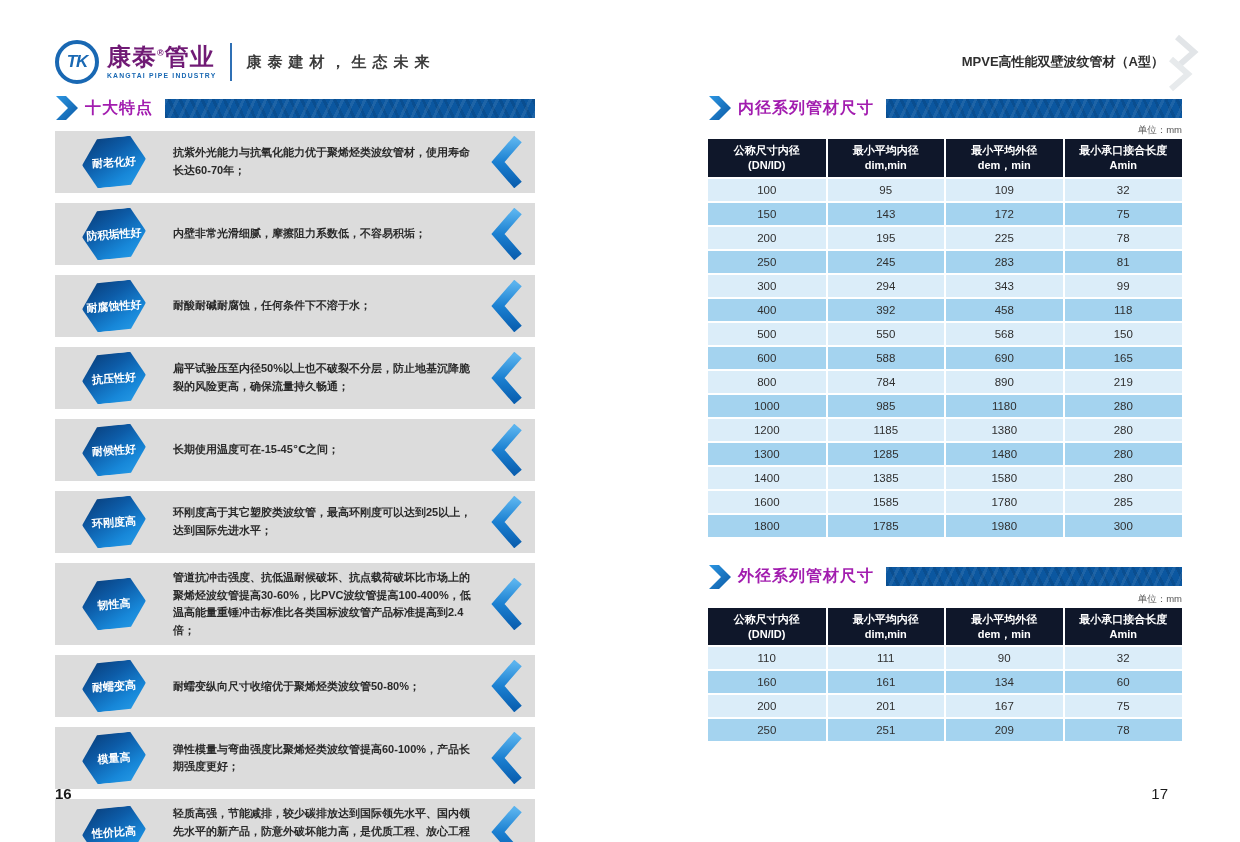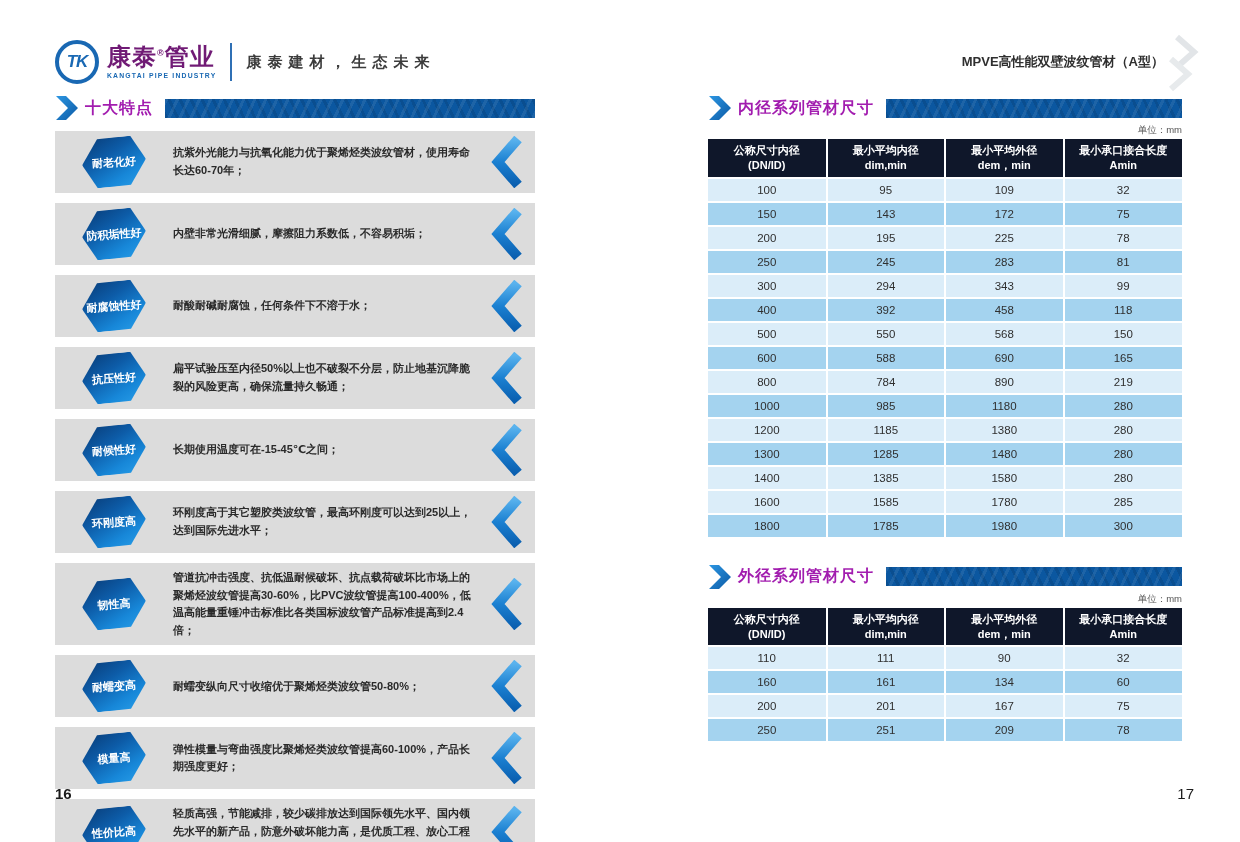--- a/index.html
+++ b/index.html
@@ -66,21 +66,21 @@
   .dim-table th:last-child,  .dim-table td:last-child  { border-right:none; }
   .dim-table td { text-align:center; font-size:11.5px; color:#2f2f2f;
                   padding:4px 2px; border:2px solid #fff; height:24px; }
   tr.row-light td { background:#dbedf9; }
   tr.row-dark  td { background:#a4d3ef; }
   .table-block-2 { margin-top:26px; }
 
   
   .pgnum { position:absolute; bottom:40px; font-size:15px; color:#1c1c1c; }
   .pgnum-left  { left:55px;font-weight:bold; }
-  .pgnum-right { right:46px; }
+  .pgnum-right { right:72px; }
 
   .svg-defs { position:absolute; width:0; height:0; overflow:hidden; }
 </style>
 </head>
 <body>
 
 <svg class="svg-defs" aria-hidden="true">
   <defs>
     <linearGradient id="gradChev" x1="0" y1="0" x2="0" y2="1">
       <stop offset="0" stop-color="#5ab3ee"></stop>

